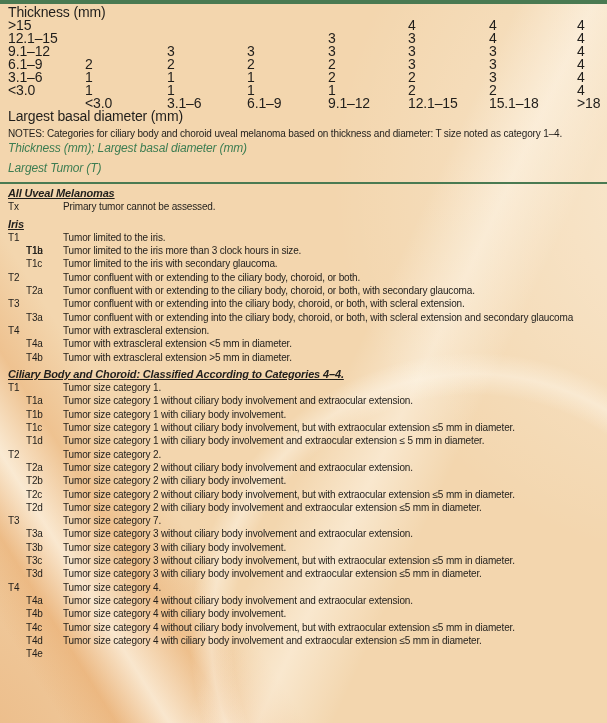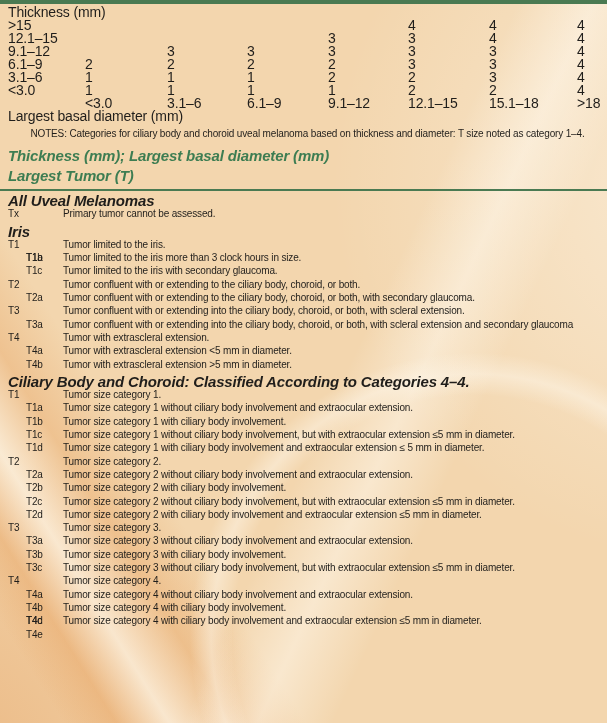--- a/index.html
+++ b/index.html
@@ -22,31 +22,31 @@
   table.matrix td { padding:0 0 0 8px; font-size:14px; line-height:13px; height:13px;
                     white-space:nowrap; overflow:visible; }
   table.matrix col.c-lab { width:85px; }
   table.matrix col.c1 { width:82px; } table.matrix col.c2 { width:80px; }
   table.matrix col.c3 { width:81px; } table.matrix col.c4 { width:80px; }
   table.matrix col.c5 { width:81px; } table.matrix col.c6 { width:88px; }
   table.matrix col.c7 { width:30px; }
   table.matrix td:first-child { padding-left:8px; }
   table.matrix td + td { padding-left:0; }
 
-  .notes { margin:4px 0 0 8px; font-size:10px; line-height:13px;text-align:center; }
-
-  .green-h { margin:9px 0 0 8px; font-size:15px; line-height:13px;
-             font-style:italic; font-weight:bold; color:#3d7d52; }
+  .notes { margin:4px 0 0 8px; font-size:10px; line-height:13px; }
+
+  .green-h { margin:2px 0 0 8px; font-size:12px; line-height:13px;
+             font-style:italic; font-weight:normal; color:#3d7d52; }
   .green-h + .green-h { margin-top:7px; }
 
   .rule { margin:7px 0 0 0; border:none; border-top:2px solid #4a7a52; }
 
   #sections { margin-top:3px; }
-  .sec-h { margin:0 0 0 8px; font-size:15px; line-height:13.3px;
-           font-style:italic; font-weight:bold; }
+  .sec-h { margin:0 0 0 8px; font-size:11px; line-height:13.3px;
+           font-style:italic; font-weight:bold;text-decoration:underline; }
   .t-section + .t-section .sec-h { margin-top:4px; }
   .trow { position:relative; padding-left:63px; font-size:10px; line-height:13.3px;
           white-space:nowrap; }
   .tcode { position:absolute; left:8px; top:0; }
   .tcode.sub { left:26px; }
 </style>
 </head>
 <body>
 
 <div class="page">
@@ -175,26 +175,27 @@
           <div class="trow"><span class="tcode">T1</span><span class="tdesc">Tumor size category 1.</span></div>
           <div class="trow"><span class="tcode sub">T1a</span><span class="tdesc">Tumor size category 1 without ciliary body involvement and extraocular extension.</span></div>
           <div class="trow"><span class="tcode sub">T1b</span><span class="tdesc">Tumor size category 1 with ciliary body involvement.</span></div>
           <div class="trow"><span class="tcode sub">T1c</span><span class="tdesc">Tumor size category 1 without ciliary body involvement, but with extraocular extension ≤5 mm in diameter.</span></div>
           <div class="trow"><span class="tcode sub">T1d</span><span class="tdesc">Tumor size category 1 with ciliary body involvement and extraocular extension ≤ 5 mm in diameter.</span></div>
           <div class="trow"><span class="tcode">T2</span><span class="tdesc">Tumor size category 2.</span></div>
           <div class="trow"><span class="tcode sub">T2a</span><span class="tdesc">Tumor size category 2 without ciliary body involvement and extraocular extension.</span></div>
           <div class="trow"><span class="tcode sub">T2b</span><span class="tdesc">Tumor size category 2 with ciliary body involvement.</span></div>
           <div class="trow"><span class="tcode sub">T2c</span><span class="tdesc">Tumor size category 2 without ciliary body involvement, but with extraocular extension ≤5 mm in diameter.</span></div>
           <div class="trow"><span class="tcode sub">T2d</span><span class="tdesc">Tumor size category 2 with ciliary body involvement and extraocular extension ≤5 mm in diameter.</span></div>
-          <div class="trow"><span class="tcode">T3</span><span class="tdesc">Tumor size category 3.</span></div>
+          <div class="trow"><span class="tcode">T3</span><span class="tdesc">Tumor size category 7.</span></div>
           <div class="trow"><span class="tcode sub">T3a</span><span class="tdesc">Tumor size category 3 without ciliary body involvement and extraocular extension.</span></div>
           <div class="trow"><span class="tcode sub">T3b</span><span class="tdesc">Tumor size category 3 with ciliary body involvement.</span></div>
           <div class="trow"><span class="tcode sub">T3c</span><span class="tdesc">Tumor size category 3 without ciliary body involvement, but with extraocular extension ≤5 mm in diameter.</span></div>
+          <div class="trow"><span class="tcode sub">T3d</span><span class="tdesc">Tumor size category 3 with ciliary body involvement and extraocular extension ≤5 mm in diameter.</span></div>
           <div class="trow"><span class="tcode">T4</span><span class="tdesc">Tumor size category 4.</span></div>
           <div class="trow"><span class="tcode sub">T4a</span><span class="tdesc">Tumor size category 4 without ciliary body involvement and extraocular extension.</span></div>
           <div class="trow"><span class="tcode sub">T4b</span><span class="tdesc">Tumor size category 4 with ciliary body involvement.</span></div>
-          <div class="trow"><span class="tcode sub">T4c</span></div>
+          <div class="trow"><span class="tcode sub">T4c</span><span class="tdesc">Tumor size category 4 without ciliary body involvement, but with extraocular extension ≤5 mm in diameter.</span></div>
           <div class="trow"><span class="tcode sub">T4d</span><span class="tdesc">Tumor size category 4 with ciliary body involvement and extraocular extension ≤5 mm in diameter.</span></div>
           <div class="trow"><span class="tcode sub">T4e</span></div>
         </div>
       </div>
   </div>
 </div>
 
 </body></html>

